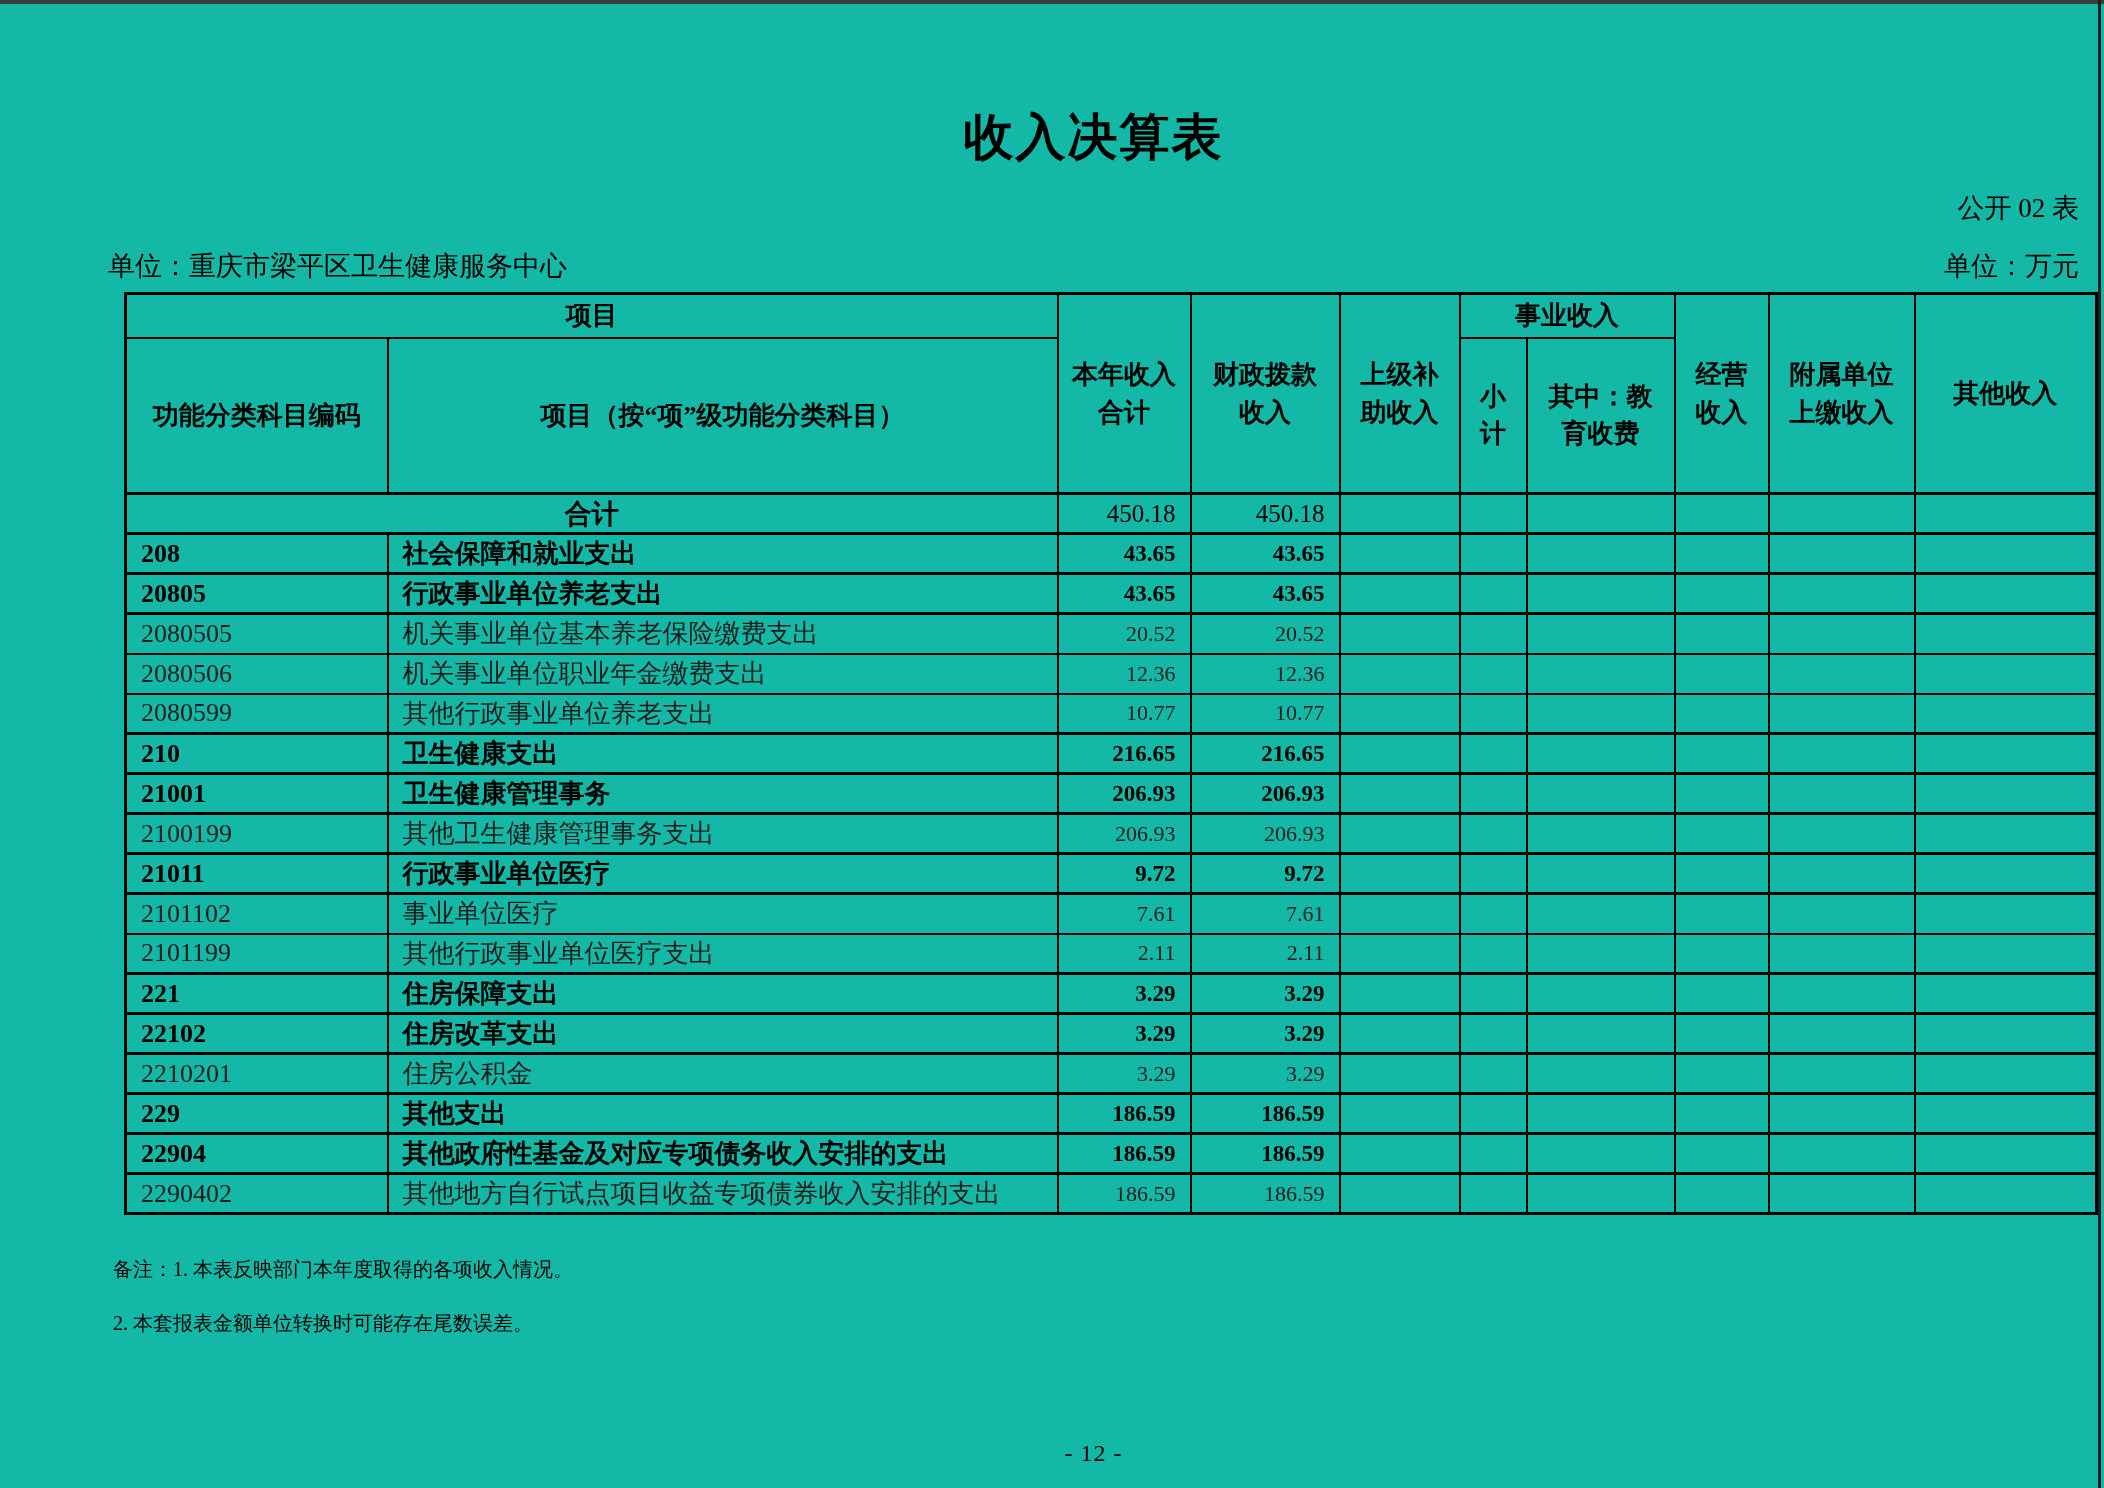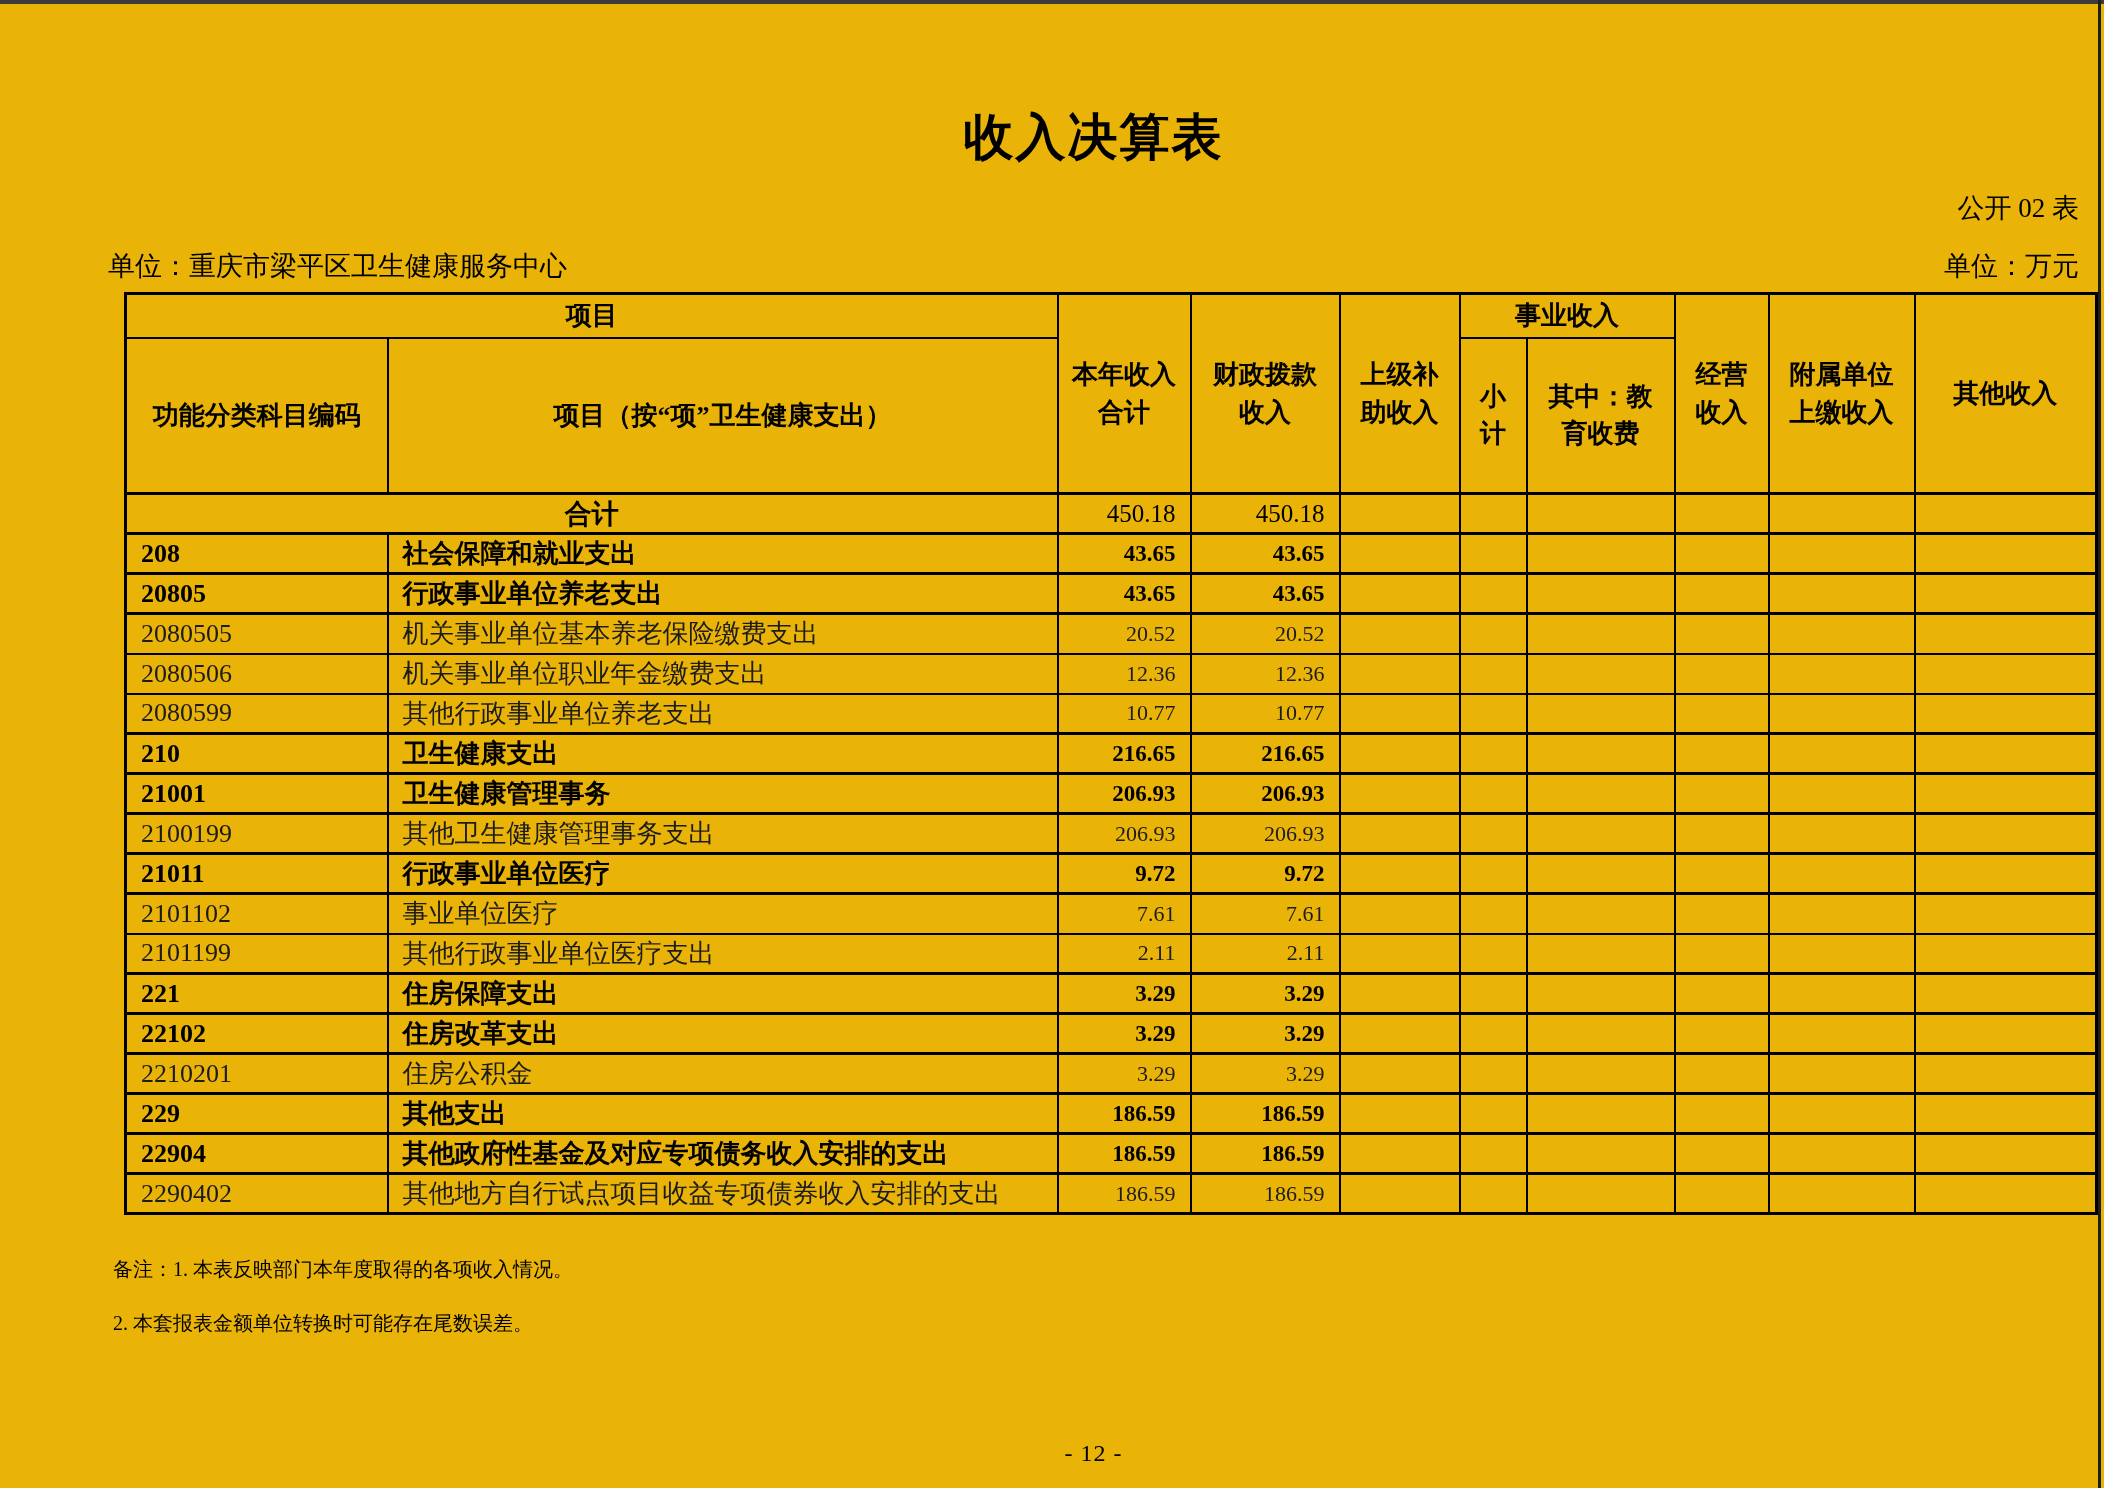--- a/index.html
+++ b/index.html
@@ -1,20 +1,20 @@
 <!DOCTYPE html>
 <html><head>
 <meta charset="utf-8">
 <style>
   * { margin:0; padding:0; box-sizing:border-box; }
   html,body { background:#ffffff; }
   .page {
     position:relative;
     width:2104px; height:1488px;
-    background:#eab308;
+    background:#14b8a6;
     color:#000;
     font-family:"Liberation Serif","DejaVu Serif",serif;
     overflow:hidden;
     padding-left:48px;
   }
   .edge-top {
     position:absolute; top:0; left:0; right:0; height:4px;
     background:#3c3c3c;
   }
   .edge-right {
@@ -119,21 +119,21 @@
 助收入</th>
         <th colspan="2">事业收入</th>
         <th rowspan="2">经营
 收入</th>
         <th rowspan="2">附属单位
 上缴收入</th>
         <th rowspan="2">其他收入</th>
       </tr>
       <tr class="h2">
         <th>功能分类科目编码</th>
-        <th>项目（按“项”卫生健康支出）</th>
+        <th>项目（按“项”级功能分类科目）</th>
         <th>小
 计</th>
         <th>其中：教
 育收费</th>
       </tr>
     </thead>
     <tbody id="table-body">
       <tr class="total-row">
         <td colspan="2" class="label">合计</td>
         <td class="num">450.18</td>

